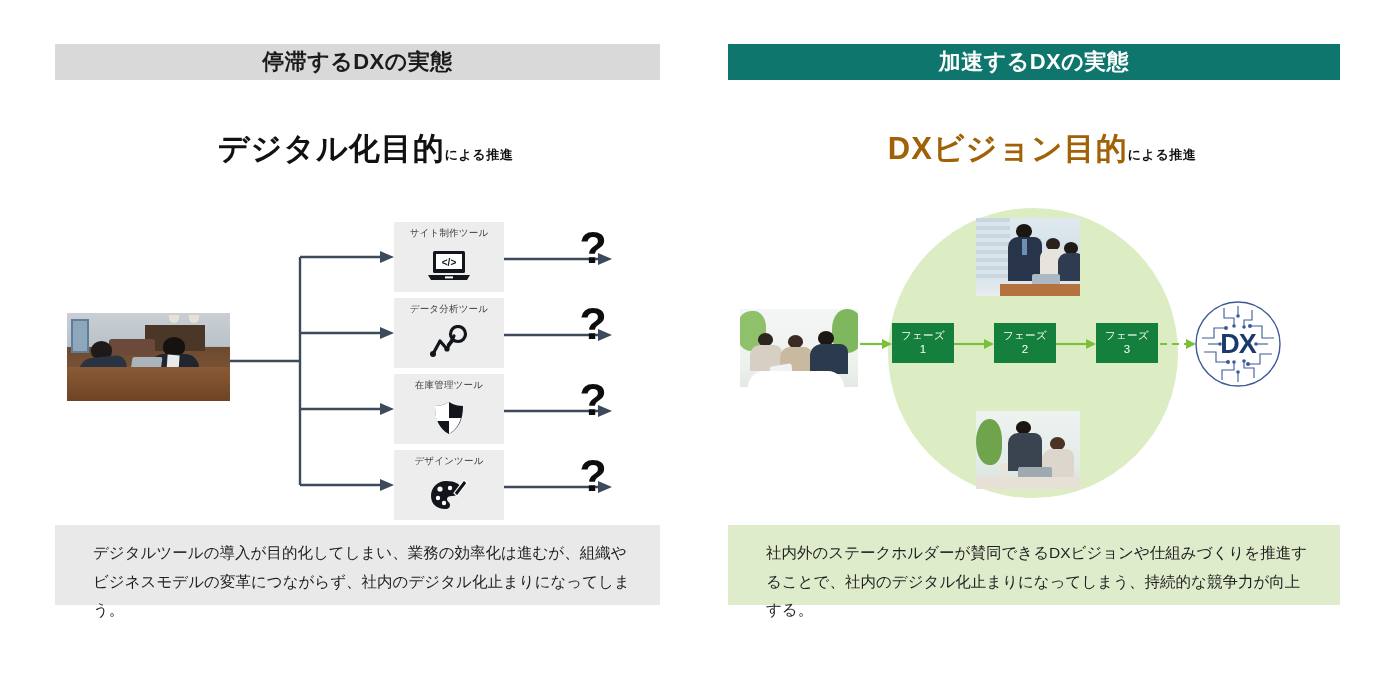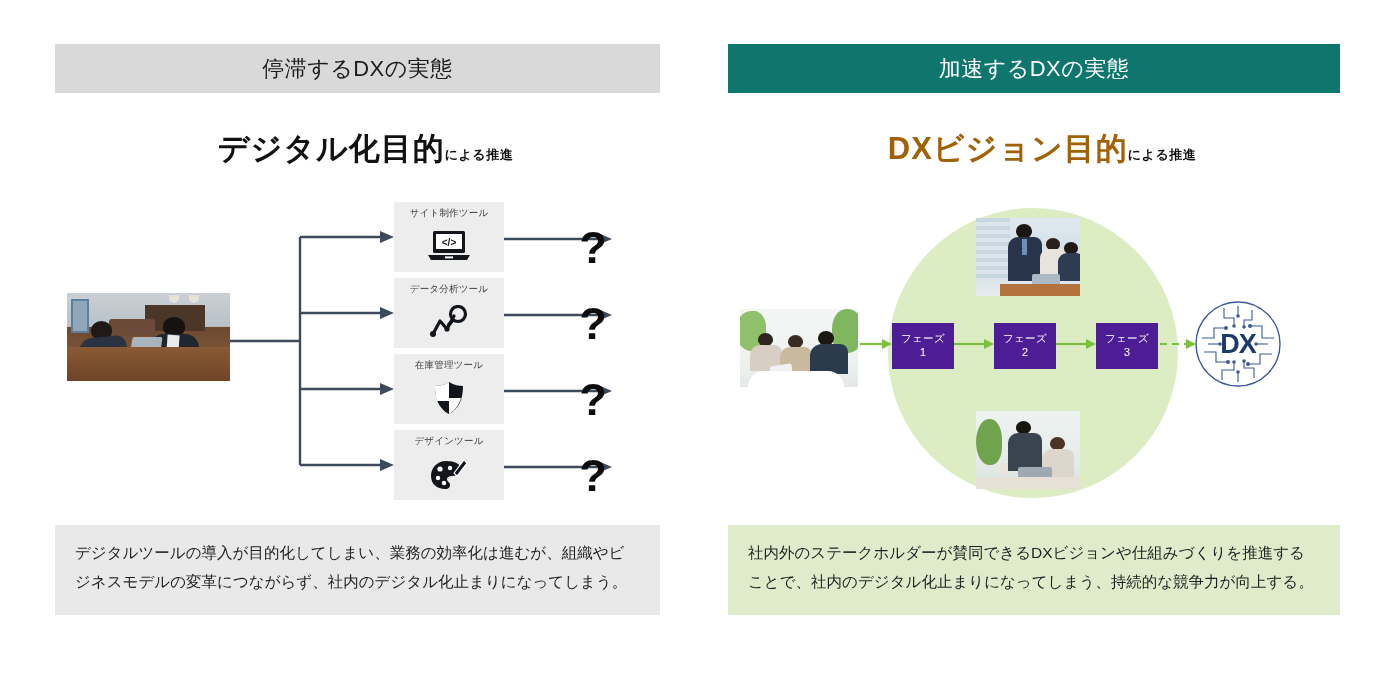--- a/index.html
+++ b/index.html
@@ -7,52 +7,52 @@
     width: 1400px; height: 700px;
     background: #ffffff;
     font-family: "Liberation Sans", "DejaVu Sans", sans-serif;
     overflow: hidden;
   }
   .canvas { position: relative; width: 1400px; height: 700px; }
 
   
   .panel-header {
     position: absolute;
-    height: 49px;
+    height: 36px;
     display: flex; align-items: center; justify-content: center;
-    font-size: 22px; font-weight: normal; letter-spacing: 0.5px;
+    font-size: 22px; font-weight: bold; letter-spacing: 0.5px;
   }
   .header-left  { left: 55px;  top: 44px; width: 605px; background: #d9d9d9; color: #1b1b1b; }
   .header-right { left: 728px; top: 44px; width: 612px; background: #0f766e; color: #ffffff; }
 
   
   .panel-title {
     position: absolute; top: 128px; height: 48px;
     display: flex; align-items: baseline; justify-content: center;
     white-space: nowrap;
   }
   .title-left  { left: 55px;  width: 605px; }
   .title-right { left: 728px; width: 612px; }
   .title-strong { font-size: 31px; font-weight: bold; letter-spacing: 1px; margin-left: 16px; }
   .title-left .title-strong  { color: #111111; }
   .title-right .title-strong { color: #a16207; }
   .title-tail { font-size: 13px; font-weight: bold; color: #111111; letter-spacing: 0.5px; }
 
   
   .desc-box {
-    position: absolute; top: 525px; height: 90px;
-    padding: 14px 26px 0 20px;
+    position: absolute; top: 525px; height: 80px;
+    padding: 14px 26px 0 38px;
     font-size: 15.5px; line-height: 1.85; color: #1f1f1f;
   }
   .desc-left  { left: 55px;  width: 605px; background: #e9e9e9; }
   .desc-right { left: 728px; width: 612px; background: #dfeccc; }
   .desc-box p { text-align: left; }
 
   
-  .left-stage { position: absolute; left: 55px; top: 188px; width: 605px; height: 315px; }
+  .left-stage { position: absolute; left: 55px; top: 208px; width: 605px; height: 315px; }
 
   .photo-sad {
     position: absolute; left: 12px; top: 105px; width: 163px; height: 88px;
     background:
       linear-gradient(180deg, #c9cfd4 0%, #b9c2c9 38%, #6d4a30 39%, #8a5f3c 100%);
     overflow: hidden;
   }
   .photo-sad .win {
     position:absolute; left:4px; top:6px; width:18px; height:34px;
     background:#8fa7bb; border:2px solid #5e7f9c;
@@ -211,22 +211,22 @@
   .photo-desk .wb2 { position:absolute; left:66px; top:38px; width:32px; height:28px;
     background:#dcd6cc; border-radius:10px 8px 0 0; }
   .photo-desk .lap2 { position:absolute; left:42px; top:56px; width:34px; height:14px;
     background:#9fa9b2; border-radius:2px; }
   .photo-desk .cup { position:absolute; left:24px; top:52px; width:8px; height:12px;
     background:#e8e4dc; border-radius:1px; }
   .photo-desk .desk2 { position:absolute; left:0; bottom:0; width:104px; height:12px;
     background:#e6e0d6; }
 
   .phase-box {
-    position: absolute; width: 62px; height: 46px;
-    background: #4c1d95;
+    position: absolute; width: 62px; height: 40px;
+    background: #15803d;
     display: flex; flex-direction: column; align-items: center; justify-content: center;
     color: #ffffff; line-height: 1.25;
   }
   .phase-box .pb-l { font-size: 10.5px; letter-spacing: 0.3px; }
   .phase-box .pb-n { font-size: 11.5px; }
   .pb0 { left: 164px; top: 127px; }
   .pb1 { left: 266px; top: 127px; }
   .pb2 { left: 368px; top: 127px; }
 
   .r-arrows { position: absolute; left: 0; top: 0; width: 612px; height: 315px; pointer-events: none; }

